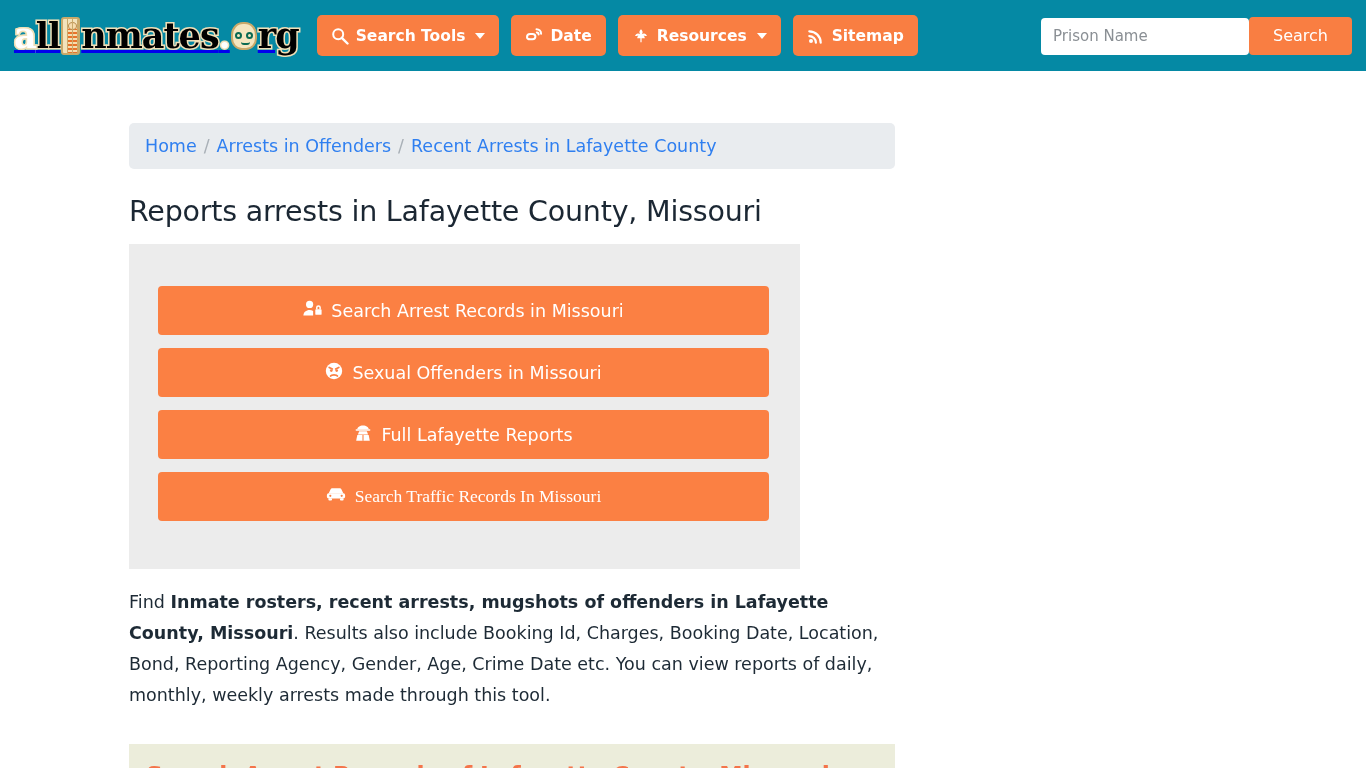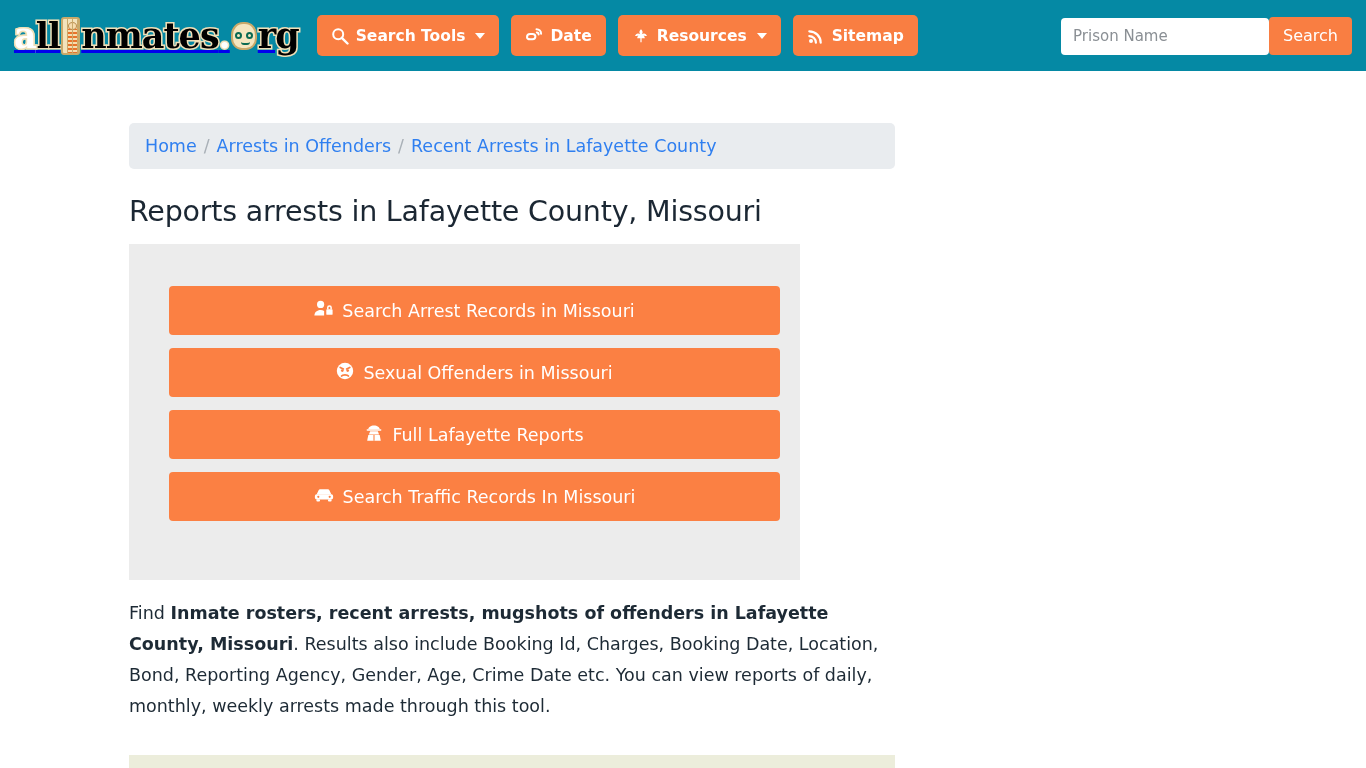--- a/index.html
+++ b/index.html
@@ -155,21 +155,21 @@
     border-radius: 4px;
     background: #ffffff;
     padding: 0 12px;
     font-size: 15px;
     color: #333;
     font-family: "DejaVu Sans", "Liberation Sans", sans-serif;
   }
   .search-input::placeholder { color: #8a8f94; }
   .search-btn {
     height: 38px;
-    padding: 0 14px;
+    padding: 0 24px;
     background: #f97e42;
     border: none;
     border-radius: 4px;
     color: #ffffff;
     font-size: 16px;
     cursor: pointer;
     font-family: "DejaVu Sans", "Liberation Sans", sans-serif;
   }
 
   
@@ -204,39 +204,39 @@
     font-size: 28.5px;
     font-weight: normal;
     color: #1b2733;
     letter-spacing: -0.2px;
   }
 
   .btn-panel {
     margin-top: 16px;
     width: 671px;
     background: #ececec;
-    padding: 42px 31px 43px 40px;
+    padding: 42px 31px 43px 29px;
   }
   .big-btn {
     display: flex;
     align-items: center;
     justify-content: center;
     gap: 9px;
     width: 611px;
     height: 49px;
     background: #fb8043;
     border: none;
     border-radius: 4px;
     color: #ffffff;
     font-size: 17.5px;
     cursor: pointer;
     margin-bottom: 13px;
     font-family: "DejaVu Sans", "Liberation Sans", sans-serif;
   }
-  .big-btn:last-child { margin-bottom: 16px; }
+  .big-btn:last-child { margin-bottom: 5px; font-family: Liberation Serif, serif; }
 
   .body-text {
     margin: 18px 0 0 0;
     width: 766px;
     font-size: 17.5px;
     line-height: 31px;
     color: #1d2a35;
   }
   .body-text b { font-weight: bold; margin-top: 28px; }
 

